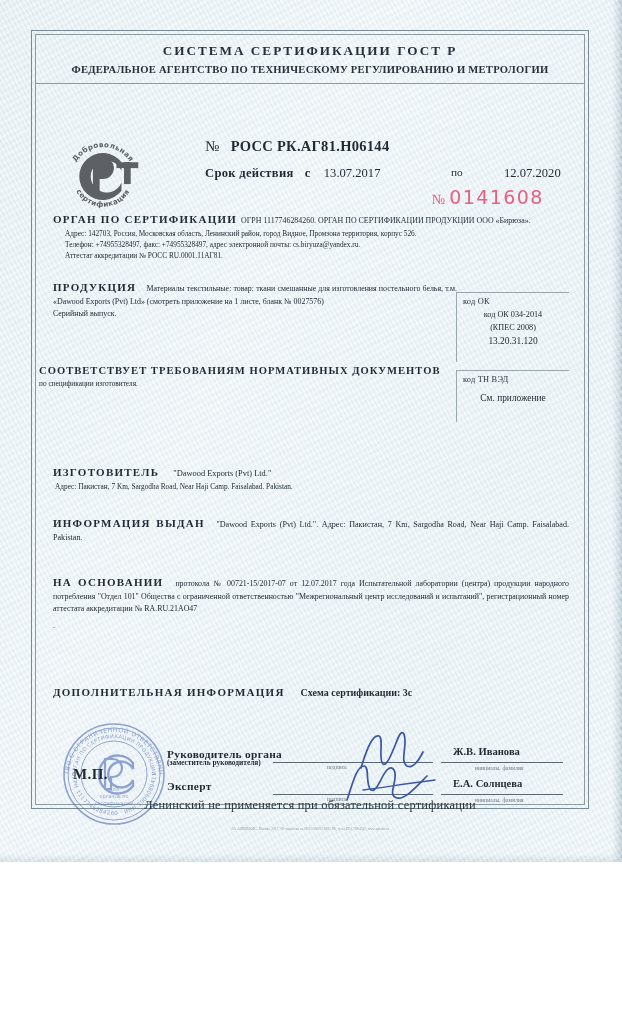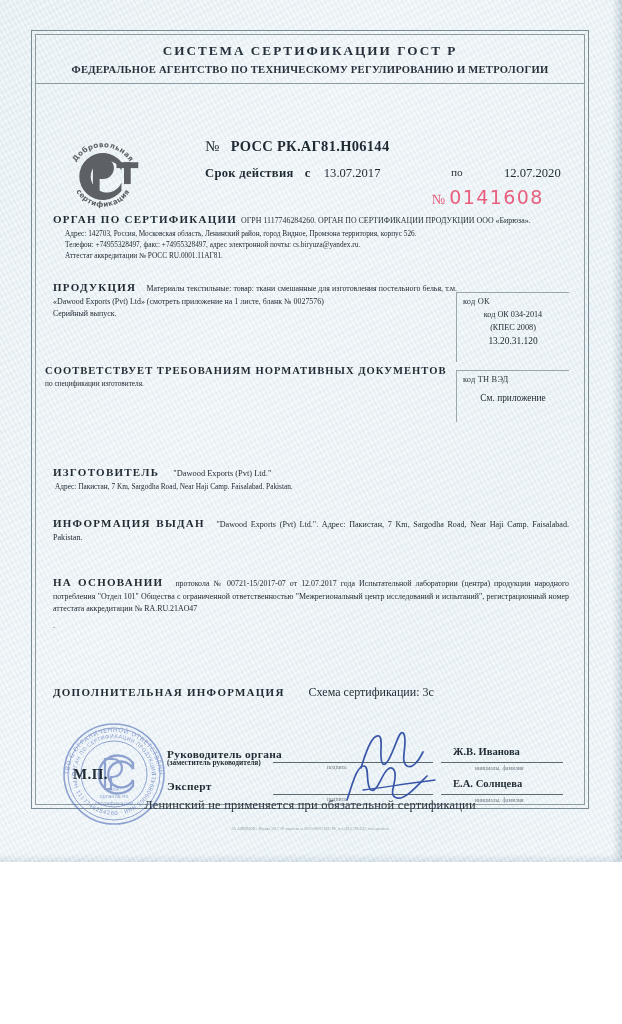--- a/index.html
+++ b/index.html
@@ -210,40 +210,40 @@
     font-size: 8.2px;
     margin-top: 4px;
     color: #222c35;
   }
   .codebox .cb-line.big { font-size: 9.4px; }
 
   #code-ok { left: 421px; top: 258px; width: 113px; height: 70px; }
   #code-tnved { left: 421px; top: 336px; width: 113px; height: 52px; }
 
   
-  .s-norm { left: 10px; top: 331px; width: 395px; }
+  .s-norm { left: 4px; top: 331px; width: 395px; }
   .s-norm .sub { margin-top: 3px; }
 
   
   .s-manuf { left: 18px; top: 428px; width: 516px; }
   .s-manuf .nm { font-size: 8.4px; margin-left: 10px; }
   .s-manuf .addr { margin-top: 2px; margin-left: 2px; }
 
   
   .s-issued { left: 18px; top: 481px; width: 516px; }
   .s-issued .txt { font-size: 8.1px; margin-left: 8px; }
 
   
   .s-basis { left: 18px; top: 540px; width: 516px; }
   .s-basis .txt { font-size: 7.9px; }
   .s-basis .dot { font-size: 7.9px; margin-top: 6px; }
 
   
   .s-addl { left: 18px; top: 648px; width: 516px; }
-  .s-addl .txt { font-size: 12px; margin-left: 20px; font-weight: normal; letter-spacing: 0; }
+  .s-addl .txt { font-size: 10px; margin-left: 12px; font-weight: bold; letter-spacing: 0; }
 
   
   .sig-area { position: absolute; left: 0; top: 690px; width: 550px; height: 80px; }
   .stamp { position: absolute; left: 24px; top: -5px; width: 110px; height: 104px; }
   .mp {
     position: absolute;
     left: 38px; top: 42px;
     font-size: 15px;
     font-weight: bold;
     color: #1f2a33;

